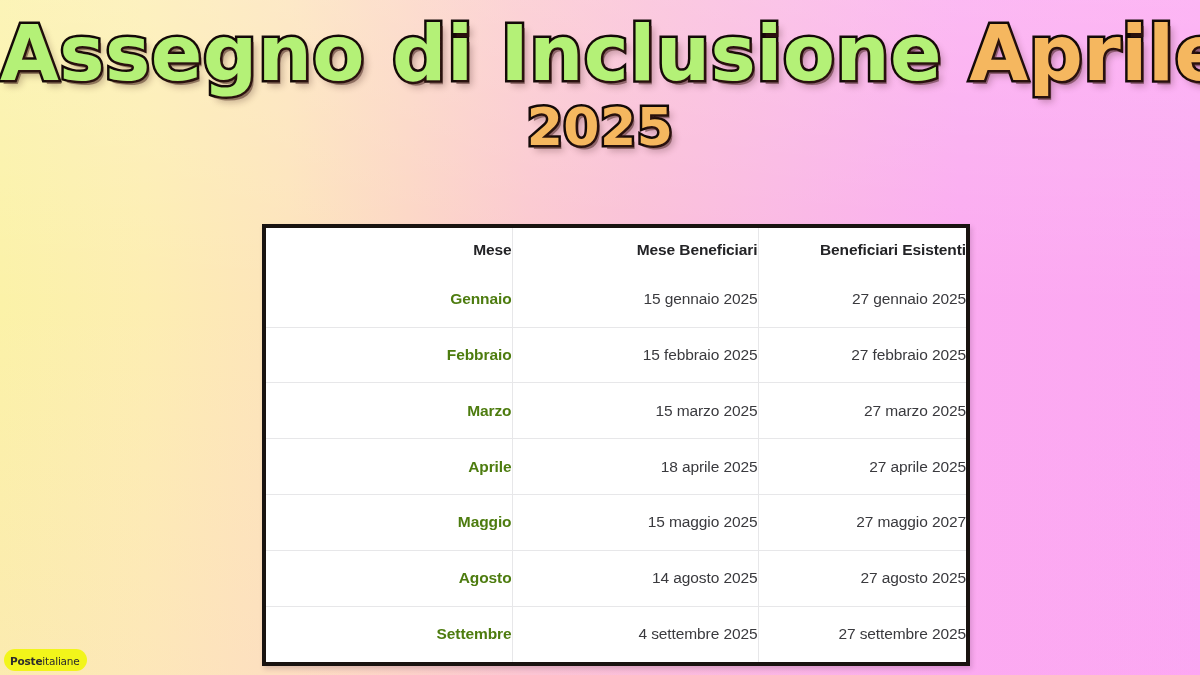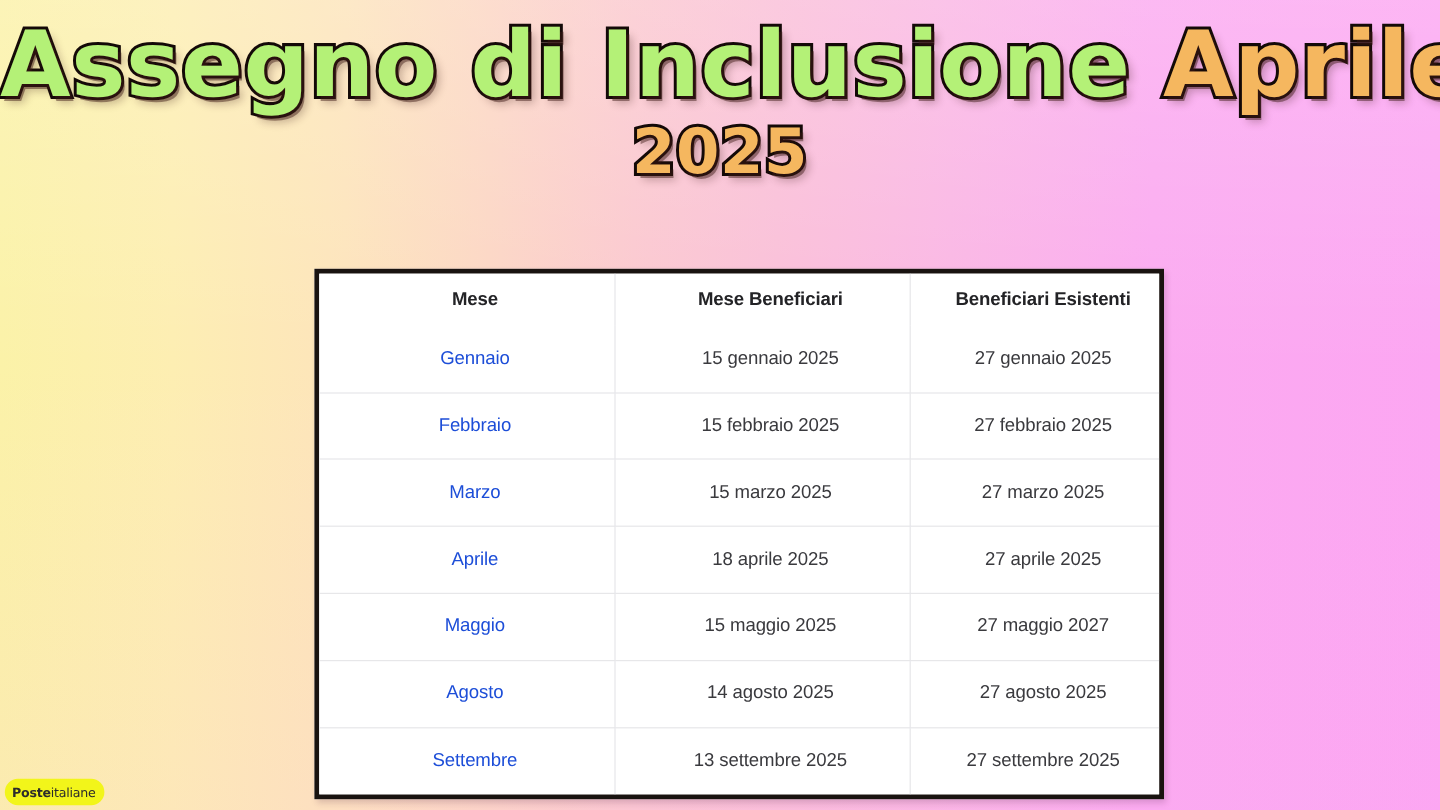--- a/index.html
+++ b/index.html
@@ -88,21 +88,21 @@
     border-collapse: collapse;
     table-layout: fixed;
     background: #ffffff;
   }
   table#payment-table col.c-mese { width: 246px; }
   table#payment-table col.c-nuovi { width: 246px; }
   table#payment-table col.c-esist { width: 208px; }
 
   table#payment-table th,
   table#payment-table td {
-    text-align: center;
+    text-align: right;
     vertical-align: middle;
     padding: 0 0 0 14px;
     height: 43.4px;
     box-sizing: border-box;
     border-bottom: 1px solid #e7e7e9;
     border-right: 1px solid #e7e7e9;
     font-size: 15.5px;
     color: #3a3a3e;
     letter-spacing: -0.1px;
     white-space: nowrap;
@@ -111,22 +111,22 @@
   table#payment-table td:last-child { border-right: none; }
   table#payment-table tr:last-child th,
   table#payment-table tr:last-child td { border-bottom: none; }
 
   table#payment-table thead th {
     font-weight: 700;
     color: #232326;
     font-size: 15.5px;
   }
   table#payment-table td.month-cell {
-    font-weight: 400;
-    color: #1d4ed8;
+    font-weight: 700;
+    color: #4d7c0f;
   }
 
   
   #watermark {
     position: absolute;
     left: 4px;
     bottom: 4px;
     background: #f2f51a;
     padding: 3px 7px 3px 6px;
     line-height: 1;
@@ -192,21 +192,21 @@
           <td>15 maggio 2025</td>
           <td>27 maggio 2027</td>
         </tr>
         <tr>
           <td class="month-cell">Agosto</td>
           <td>14 agosto 2025</td>
           <td>27 agosto 2025</td>
         </tr>
         <tr>
           <td class="month-cell">Settembre</td>
-          <td>13 settembre 2025</td>
+          <td>4 settembre 2025</td>
           <td>27 settembre 2025</td>
         </tr>
       </tbody>
     </table>
   </div>
 
   <div id="watermark">
     <span class="wm-text"><span class="wm-bold">Poste</span><span class="wm-light">italiane</span></span>
   </div>
 

